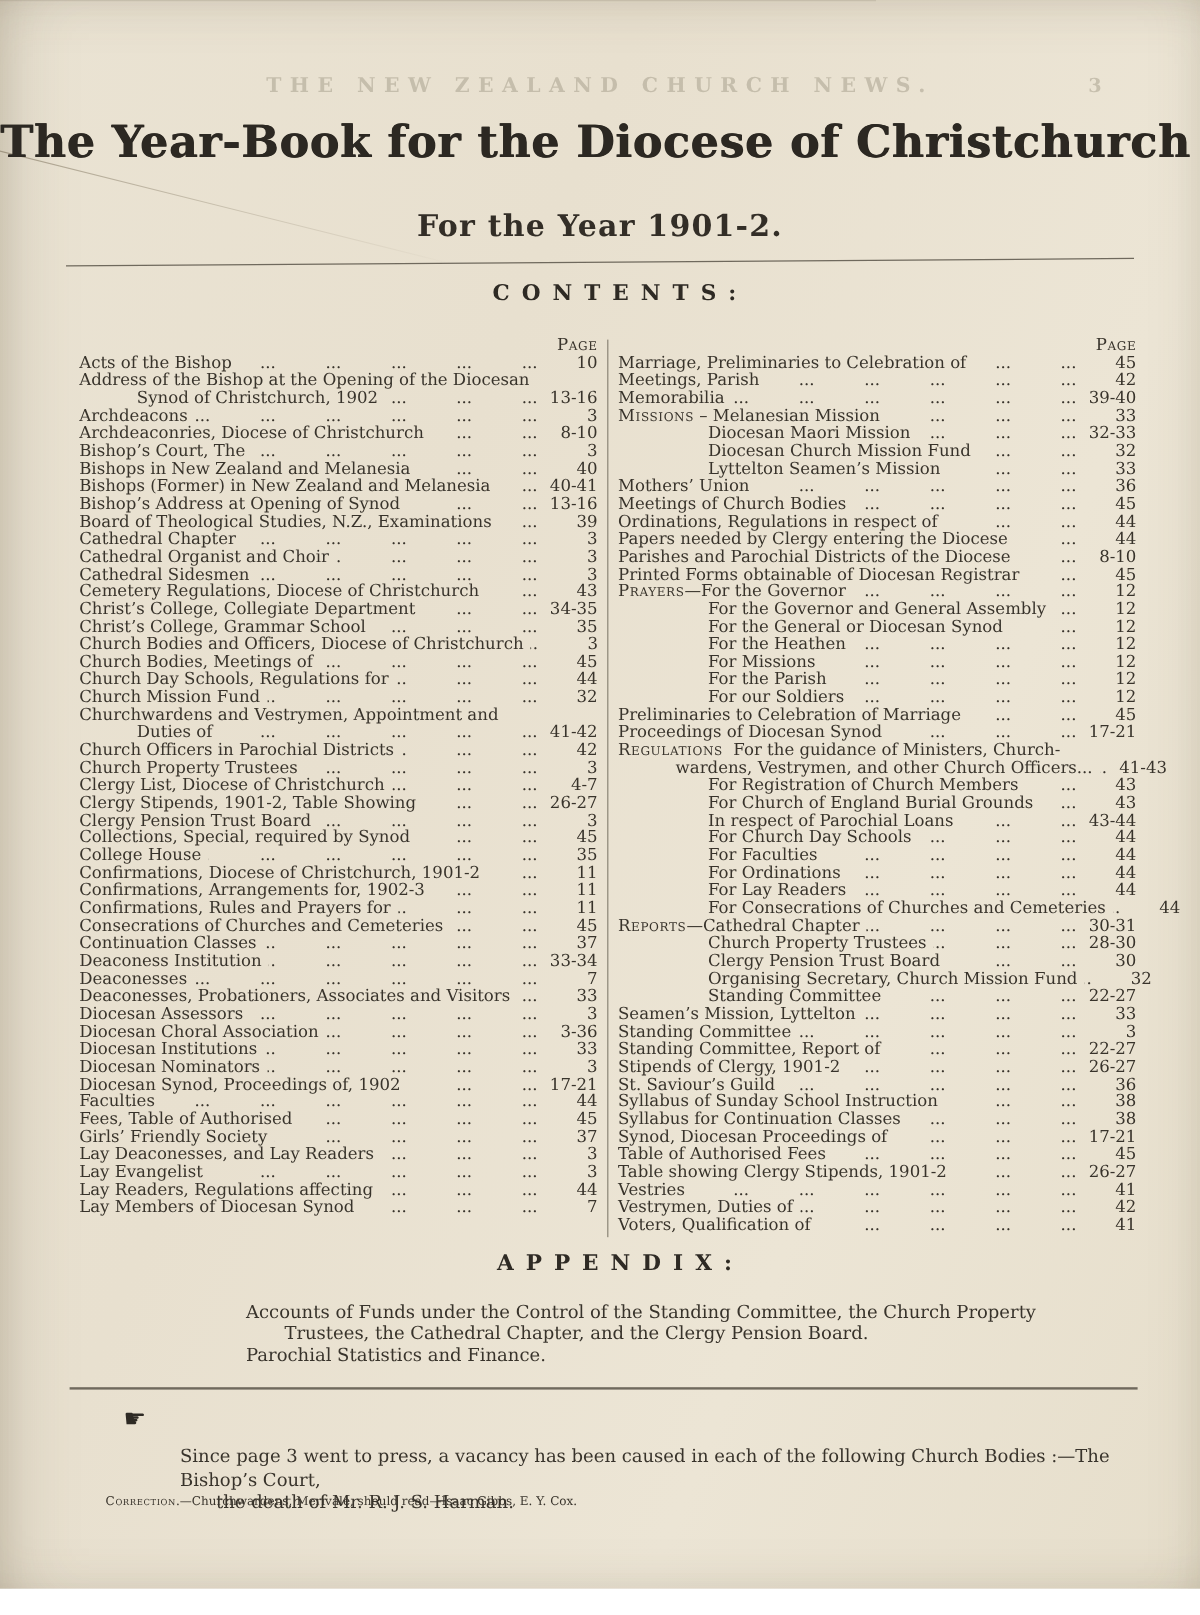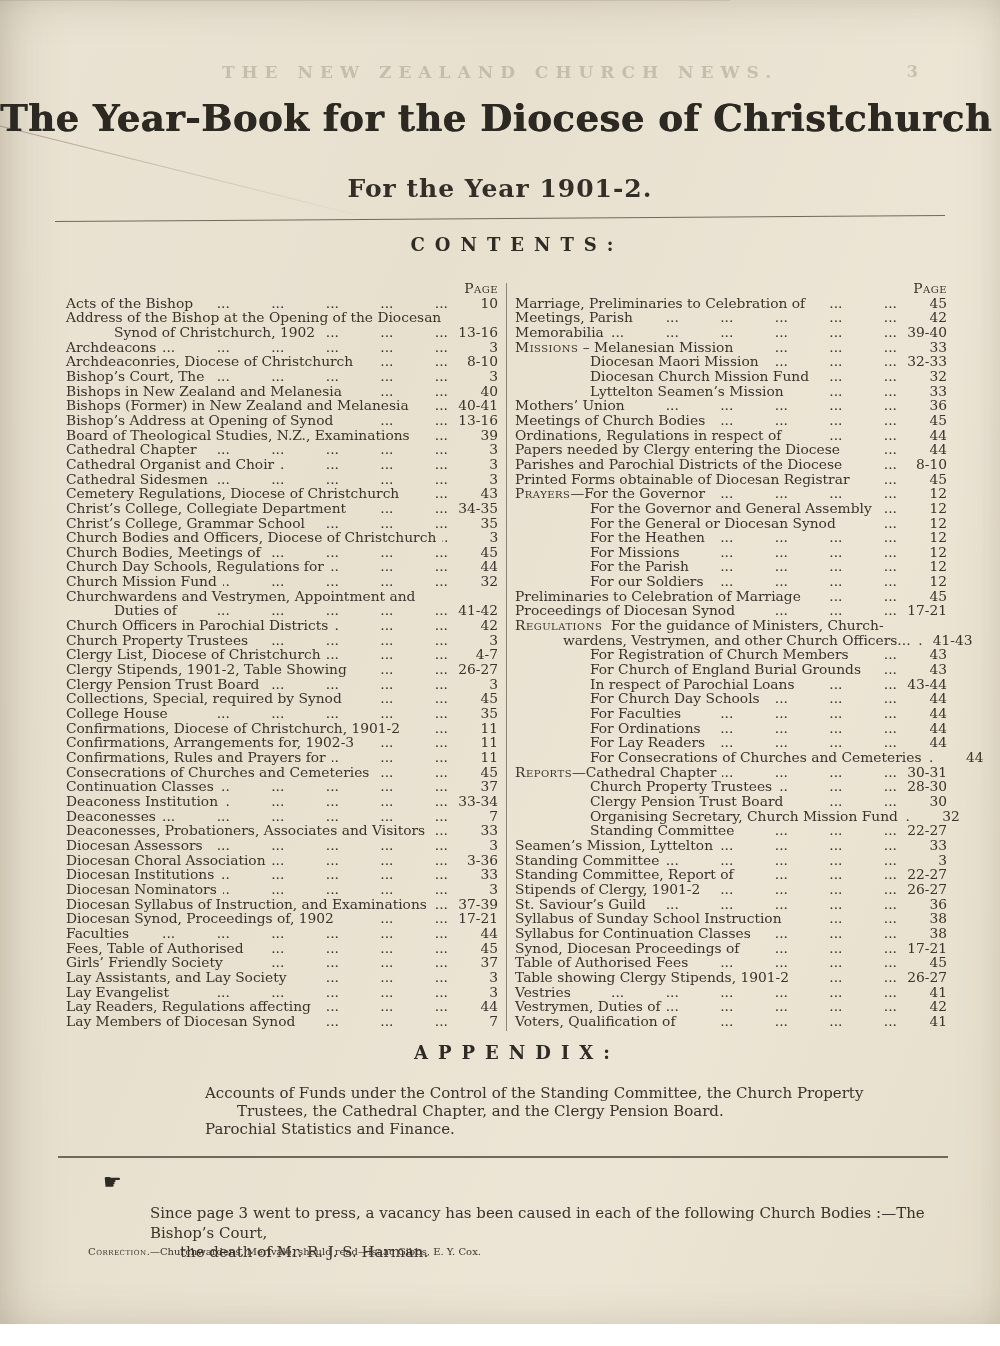--- a/index.html
+++ b/index.html
@@ -365,27 +365,20 @@
           <span class="pg">33</span>
         </div>
         <div class="row">
           <span class="lbl">Diocesan Nominators</span>
           <span class="dots">
             <span class="dotfill"></span>
           </span>
           <span class="pg">3</span>
         </div>
         <div class="row">
-          <span class="lbl">Diocesan Syllabus of Instruction, and Examinations</span>
-          <span class="dots">
-            <span class="dotfill"></span>
-          </span>
-          <span class="pg">37-39</span>
-        </div>
-        <div class="row">
           <span class="lbl">Diocesan Synod, Proceedings of, 1902</span>
           <span class="dots">
             <span class="dotfill"></span>
           </span>
           <span class="pg">17-21</span>
         </div>
         <div class="row">
           <span class="lbl">Faculties</span>
           <span class="dots">
             <span class="dotfill"></span>
@@ -400,21 +393,21 @@
           <span class="pg">45</span>
         </div>
         <div class="row">
           <span class="lbl">Girls’ Friendly Society</span>
           <span class="dots">
             <span class="dotfill"></span>
           </span>
           <span class="pg">37</span>
         </div>
         <div class="row">
-          <span class="lbl">Lay Assistants, and Lay Society</span>
+          <span class="lbl">Lay Deaconesses, and Lay Readers</span>
           <span class="dots">
             <span class="dotfill"></span>
           </span>
           <span class="pg">3</span>
         </div>
         <div class="row">
           <span class="lbl">Lay Evangelist</span>
           <span class="dots">
             <span class="dotfill"></span>
           </span>

